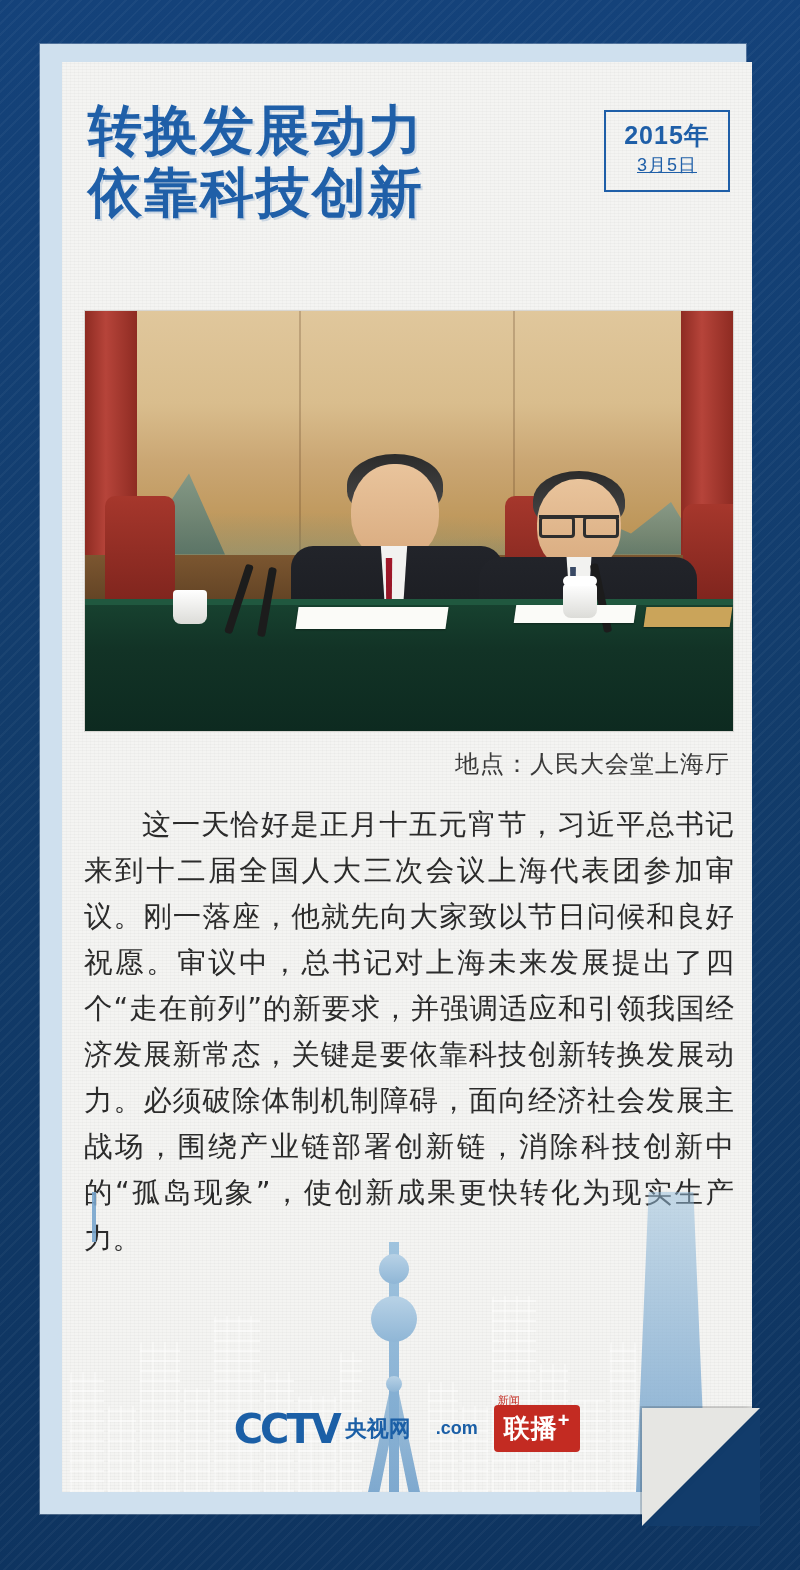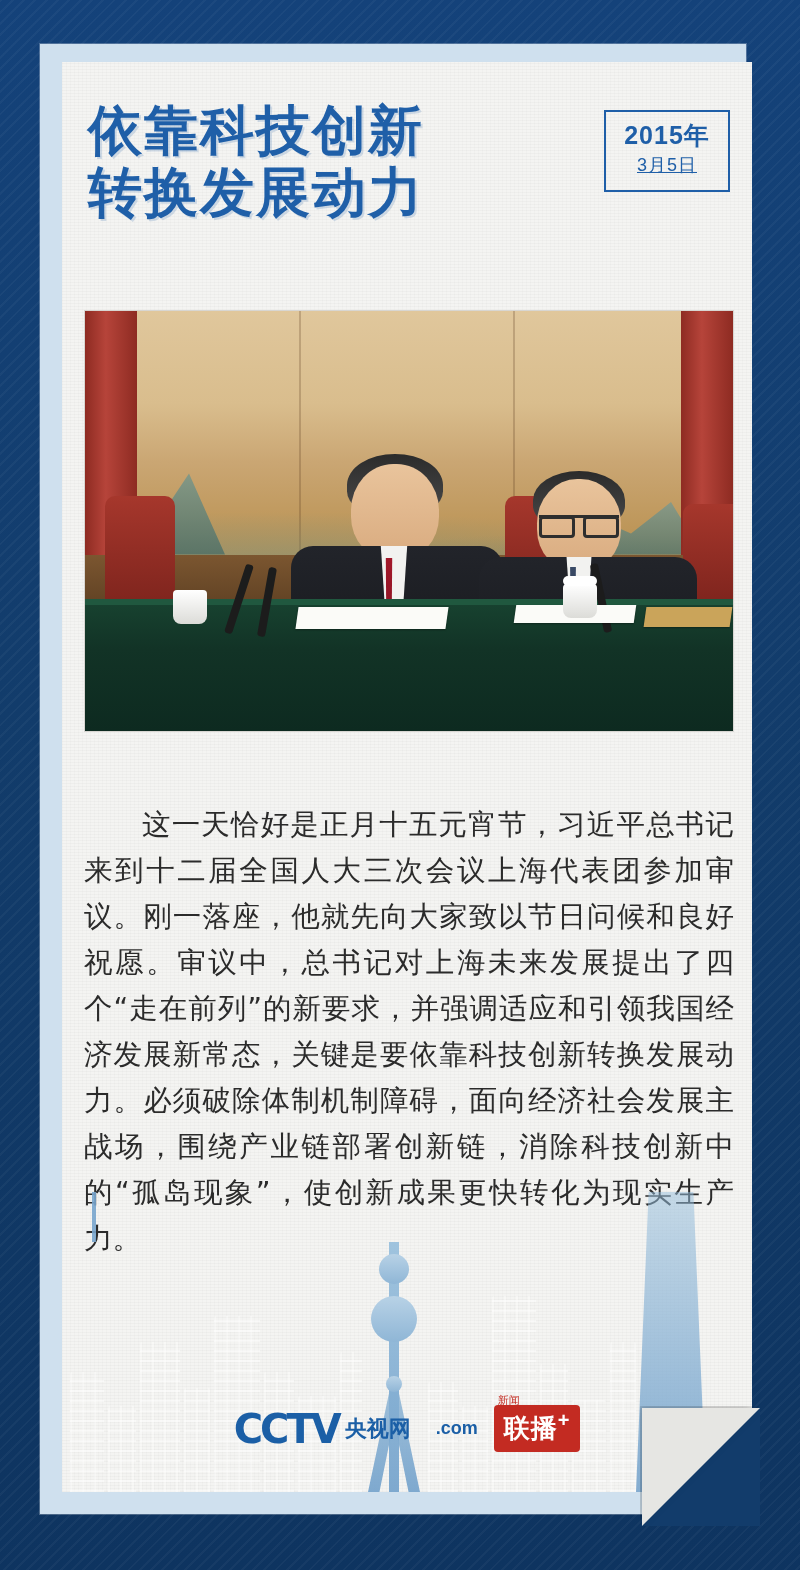--- a/index.html
+++ b/index.html
@@ -448,22 +448,22 @@
 <body>
 
 <div class="poster">
 
   <div class="card-back"></div>
 
   <div class="sheet">
 
     <div class="header">
       <div class="title">
+        <span class="line">转换发展动力</span>
         <span class="line">依靠科技创新</span>
-        <span class="line">转换发展动力</span>
       </div>
       <div class="date-box">
         <span class="y">2015年</span>
         <span class="d">3月5日</span>
       </div>
     </div>
 
     <div class="photo-wrap">
       <div class="photo">
         <div class="mural">
@@ -507,20 +507,21 @@
         <div class="papers p2"></div>
         <div class="papers p3"></div>
 
         <div class="cup k1"></div>
         <div class="cup k2">
             <div class="cup-lid"></div>
           </div>
       </div>
     </div>
 
+    <div class="caption">地点：人民大会堂上海厅</div>
 
     <div class="body-text">这一天恰好是正月十五元宵节，习近平总书记来到十二届全国人大三次会议上海代表团参加审议。刚一落座，他就先向大家致以节日问候和良好祝愿。审议中，总书记对上海未来发展提出了四个“走在前列”的新要求，并强调适应和引领我国经济发展新常态，关键是要依靠科技创新转换发展动力。必须破除体制机制障碍，面向经济社会发展主战场，围绕产业链部署创新链，消除科技创新中的“孤岛现象”，使创新成果更快转化为现实生产力。</div>
 
     <div class="skyline">
       <div class="sk windows" style="left:8px;  width:34px; height:120px;"></div>
       <div class="sk windows" style="left:46px; width:28px; height:86px;"></div>
       <div class="sk windows" style="left:78px; width:40px; height:150px;"></div>
       <div class="sk windows" style="left:122px;width:26px; height:104px;"></div>
       <div class="sk windows" style="left:152px;width:46px; height:176px;"></div>
       <div class="sk windows" style="left:202px;width:30px; height:120px;"></div>

